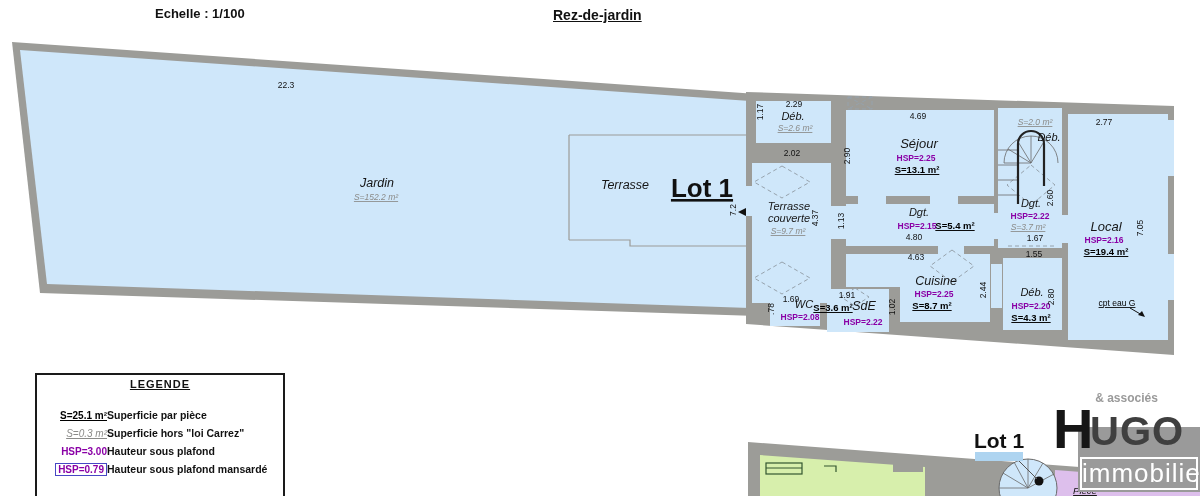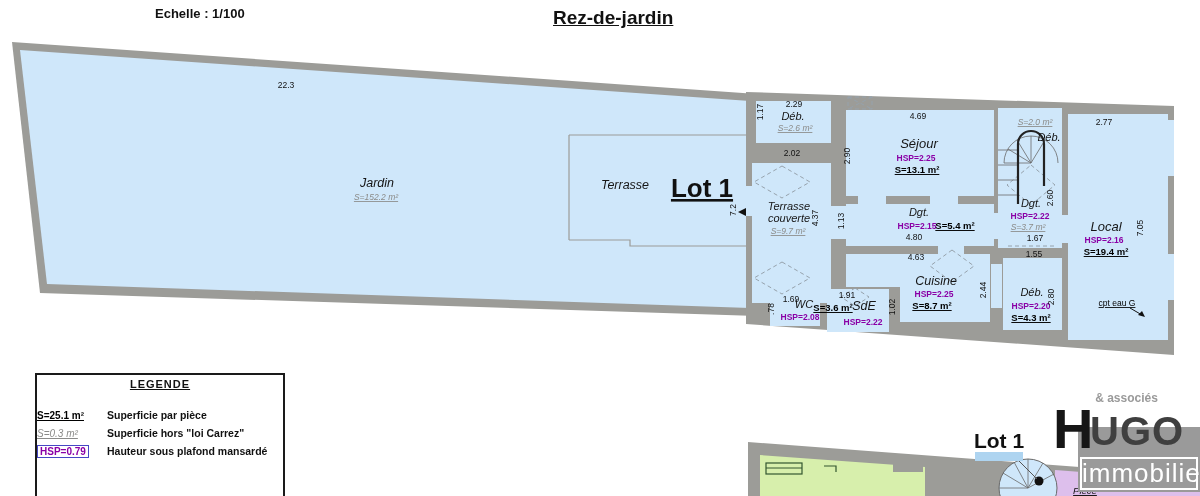--- a/index.html
+++ b/index.html
@@ -1,20 +1,20 @@
 <!DOCTYPE html>
 <html><head>
 <meta charset="utf-8">
 <style>
   html,body{margin:0;padding:0}
   body{width:1200px;height:496px;overflow:hidden;background:#fff;position:relative;
        font-family:"Liberation Sans",sans-serif}
   .hdr-scale{position:absolute;left:155px;top:6px;font-size:13px;font-weight:bold;
              color:#111}
-  .hdr-title{position:absolute;left:553px;top:7px;font-size:19px;font-weight:bold;
+  .hdr-title{position:absolute;left:553px;top:7px;font-size:14px;font-weight:bold;
              text-decoration:underline;color:#111}
   svg.plan{position:absolute;left:0;top:0}
   svg text{font-family:"Liberation Sans",sans-serif}
   .dim{font-size:8.5px;fill:#111;text-anchor:middle}
   .rname{font-style:italic;fill:#151515;text-anchor:middle;font-size:11px}
   .big{font-size:13px}
   .mid{font-size:12.5px}
   .hspt{fill:#8a00a6;font-weight:bold;font-size:8.5px;text-anchor:middle}
   .areat{font-weight:bold;font-size:9.5px;fill:#000;text-anchor:middle;text-decoration:underline}
   .horst{fill:#8b8b89;font-style:italic;font-size:8.5px;text-anchor:middle;text-decoration:underline}
@@ -26,21 +26,21 @@
   .lot2{font-size:21px;font-weight:bold;text-anchor:middle;fill:#111}
   .cpt{font-size:8.5px;text-anchor:middle;text-decoration:underline;fill:#000}
   .steps{stroke:#6a6a6a;stroke-width:.8;fill:none}
 
   
   .legend{position:absolute;left:35px;top:373px;width:250px;height:130px;
           border:2px solid #1a1a1a;background:#fff;box-sizing:border-box;padding-top:3px}
   .lg-title{text-align:center;font-size:11px;font-weight:bold;text-decoration:underline;
             letter-spacing:1px;margin-bottom:16px;color:#111}
   .lg-row{display:flex;align-items:center;height:18px;font-size:10px}
-  .lg-key{width:70px;text-align:left;flex:0 0 70px}
+  .lg-key{width:70px;text-align:right;flex:0 0 70px}
   .k-area{font-weight:bold;text-decoration:underline;color:#000}
   .k-hors{color:#8b8b89;font-style:italic;text-decoration:underline}
   .k-hsp{color:#8a00a6;font-weight:bold}
   .k-box{color:#8a00a6;font-weight:bold;border:1px solid #4747c4;padding:0 2px}
   .lg-desc{font-weight:bold;color:#111;font-size:10.5px;}
 
   
   .logo{position:absolute;left:1053px;top:391px;width:147px}
   .assoc{text-align:center;color:#9a9a9a;font-size:12px;font-weight:bold;height:14px}
   .hugo-row{position:relative;height:50px}
@@ -226,20 +226,24 @@
   <div class="lg-title">LEGENDE</div>
   <div class="lg-row">
     <span class="lg-key k-area">S=25.1 m²</span>
     <span class="lg-desc">Superficie par pièce</span>
   </div>
   <div class="lg-row">
     <span class="lg-key k-hors">S=0.3 m²</span>
     <span class="lg-desc">Superficie hors "loi Carrez"</span>
   </div>
   <div class="lg-row">
+    <span class="lg-key k-hsp">HSP=3.00</span>
+    <span class="lg-desc">Hauteur sous plafond</span>
+  </div>
+  <div class="lg-row">
     <span class="lg-key"><span class="k-box">HSP=0.79</span></span>
     <span class="lg-desc">Hauteur sous plafond mansardé</span>
   </div>
 </div>
 
 <div class="logo">
   <div class="assoc">&amp; associés</div>
   <div class="hugo-row">
     <div class="band"></div>
     <span class="h-init">H</span>

